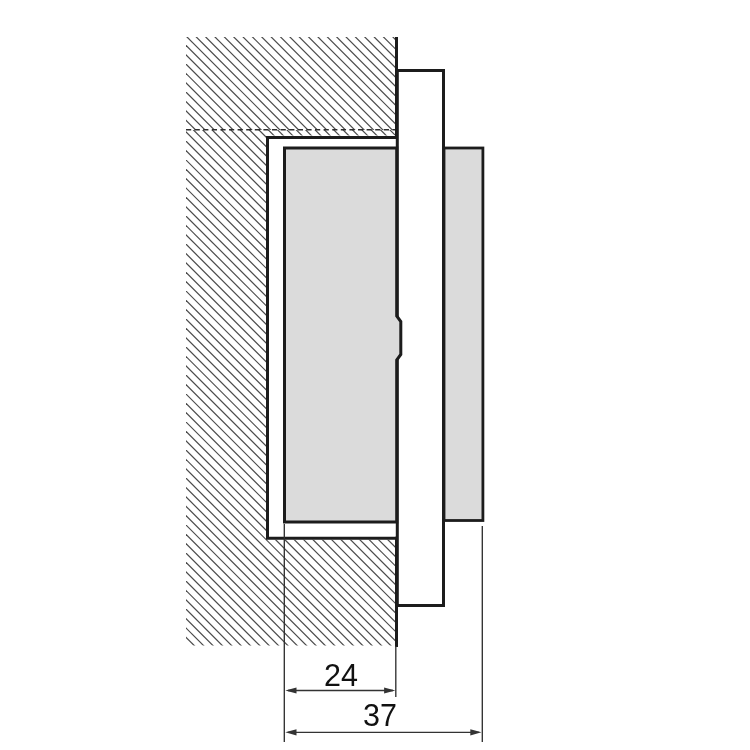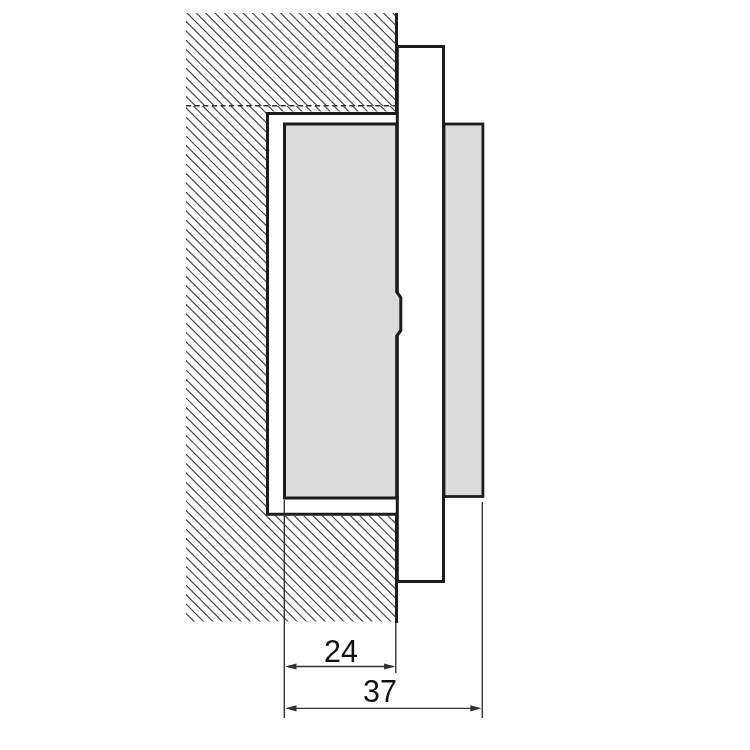--- a/index.html
+++ b/index.html
@@ -1,17 +1,17 @@
 <!DOCTYPE html>
 <html><head>
 <meta charset="utf-8">
 <style>
   html,body{margin:0;padding:0;background:#ffffff;}
   .page{width:750px;height:718px;position:relative;background:#22c55e;
-        font-family:"Liberation Sans", sans-serif;}
+        font-family:"Liberation Sans", sans-serif;margin-top:24px;}
   svg{display:block;}
 </style>
 </head>
 <body>
 <div class="page">
 <svg width="750" height="750" viewBox="0 0 750 750">
   <defs>
     <clipPath id="cpA">
           <rect x="186" y="13" width="210" height="93"></rect>
         </clipPath>

